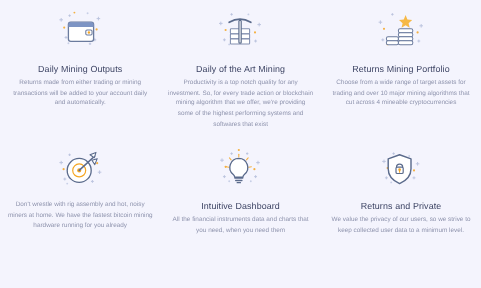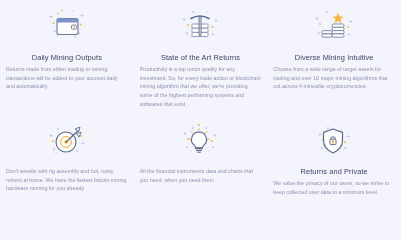--- a/index.html
+++ b/index.html
@@ -25,20 +25,21 @@
     padding: 0;
   }
 
   .feature-card {
     position: relative;
     box-sizing: border-box;
     display: flex;
     flex-direction: column;
     align-items: center;
     padding: 6px 6px 0 6px;
+    text-align: center;
   }
 
   .icon-wrap {
     position: relative;
     width: 56px;
     height: 44px;
     display: flex;
     align-items: center;
     justify-content: center;
     margin-bottom: 3px;
@@ -132,21 +133,21 @@
           <rect x="14" y="16" width="16" height="4.2" rx="0.6"></rect>
           <rect x="14" y="20.2" width="16" height="4.2" rx="0.6"></rect>
           <rect x="14" y="24.4" width="16" height="4.2" rx="0.6"></rect>
         </g>
 
         <path d="M13 10.5 Q22 5.5 31 10.5" stroke="#5b6b8c" stroke-width="1.5" fill="none" stroke-linecap="round"></path>
 
         <rect x="21.1" y="9" width="1.9" height="19" rx="0.8" fill="#ffffff" stroke="#5b6b8c" stroke-width="1"></rect>
       </svg>
     </div>
-    <div class="feature-title">State of the Art Returns</div>
+    <div class="feature-title">Daily of the Art Mining</div>
     <div class="feature-desc">Productivity is a top notch quality for any investment. So, for every trade action or blockchain mining algorithm that we offer, we're providing some of the highest performing systems and softwares that exist</div>
   </div>
 
   <div class="feature-card row-1">
     <div class="icon-wrap">
       <svg width="46" height="40" viewBox="0 0 46 40">
         <g stroke="#a8b4d4" stroke-width="0.8" fill="none" opacity="0.75">
           <path d="M6 9 l0 3 M4.5 10.5 l3 0"></path>
           <path d="M40 12 l0 3 M38.5 13.5 l3 0"></path>
           <path d="M8 24 l0 2.4 M6.8 25.2 l2.4 0"></path>
@@ -167,21 +168,21 @@
           <rect x="21" y="22.6" width="12" height="3.3" rx="1.4"></rect>
           <rect x="21" y="25.9" width="12" height="3.3" rx="1.4"></rect>
         </g>
 
         <g stroke="#6b7b9e" stroke-width="0.85" fill="#ffffff">
           <rect x="11" y="22.6" width="10" height="3.3" rx="1.4"></rect>
           <rect x="11" y="25.9" width="10" height="3.3" rx="1.4"></rect>
         </g>
       </svg>
     </div>
-    <div class="feature-title">Diverse Mining Intuitive</div>
+    <div class="feature-title">Returns Mining Portfolio</div>
     <div class="feature-desc">Choose from a wide range of target assets for trading and over 10 major mining algorithms that cut across 4 mineable cryptocurrencies</div>
   </div>
 
   <div class="feature-card row-2">
     <div class="icon-wrap">
       <svg width="46" height="40" viewBox="0 0 46 40">
         <g stroke="#a8b4d4" stroke-width="0.8" fill="none" opacity="0.75">
           <path d="M7 12 l0 3 M5.5 13.5 l3 0"></path>
           <path d="M39 20 l0 3 M37.5 21.5 l3 0"></path>
           <path d="M10 26 l0 2.4 M8.8 27.2 l2.4 0"></path>
@@ -238,20 +239,21 @@
           <path d="M32.5 17 l-2.2 0.4"></path>
         </g>
 
         <path d="M22 10 a7.5 7.5 0 0 1 4.6 13.4 q-1.1 0.9 -1.2 2.3 l-6.8 0 q-0.1 -1.4 -1.2 -2.3 A7.5 7.5 0 0 1 22 10 z" fill="#ffffff" stroke="#5b6b8c" stroke-width="1.1" stroke-linejoin="round"></path>
 
         <path d="M18.7 26.4 l6.6 0" stroke="#5b6b8c" stroke-width="1.1" stroke-linecap="round"></path>
         <path d="M19.4 28.4 l5.2 0" stroke="#5b6b8c" stroke-width="1.1" stroke-linecap="round"></path>
         <path d="M20.6 30.2 l2.8 0" stroke="#5b6b8c" stroke-width="1" stroke-linecap="round"></path>
       </svg>
     </div>
+    <div class="feature-title">Intuitive Dashboard</div>
     <div class="feature-desc">All the financial instruments data and charts that you need, when you need them</div>
   </div>
 
   <div class="feature-card row-2">
     <div class="icon-wrap">
       <svg width="46" height="40" viewBox="0 0 46 40">
         <g stroke="#a8b4d4" stroke-width="0.8" fill="none" opacity="0.75">
           <path d="M9 11 l0 3 M7.5 12.5 l3 0"></path>
           <path d="M37 13 l0 3 M35.5 14.5 l3 0"></path>
           <path d="M11 25 l0 2.4 M9.8 26.2 l2.4 0"></path>

